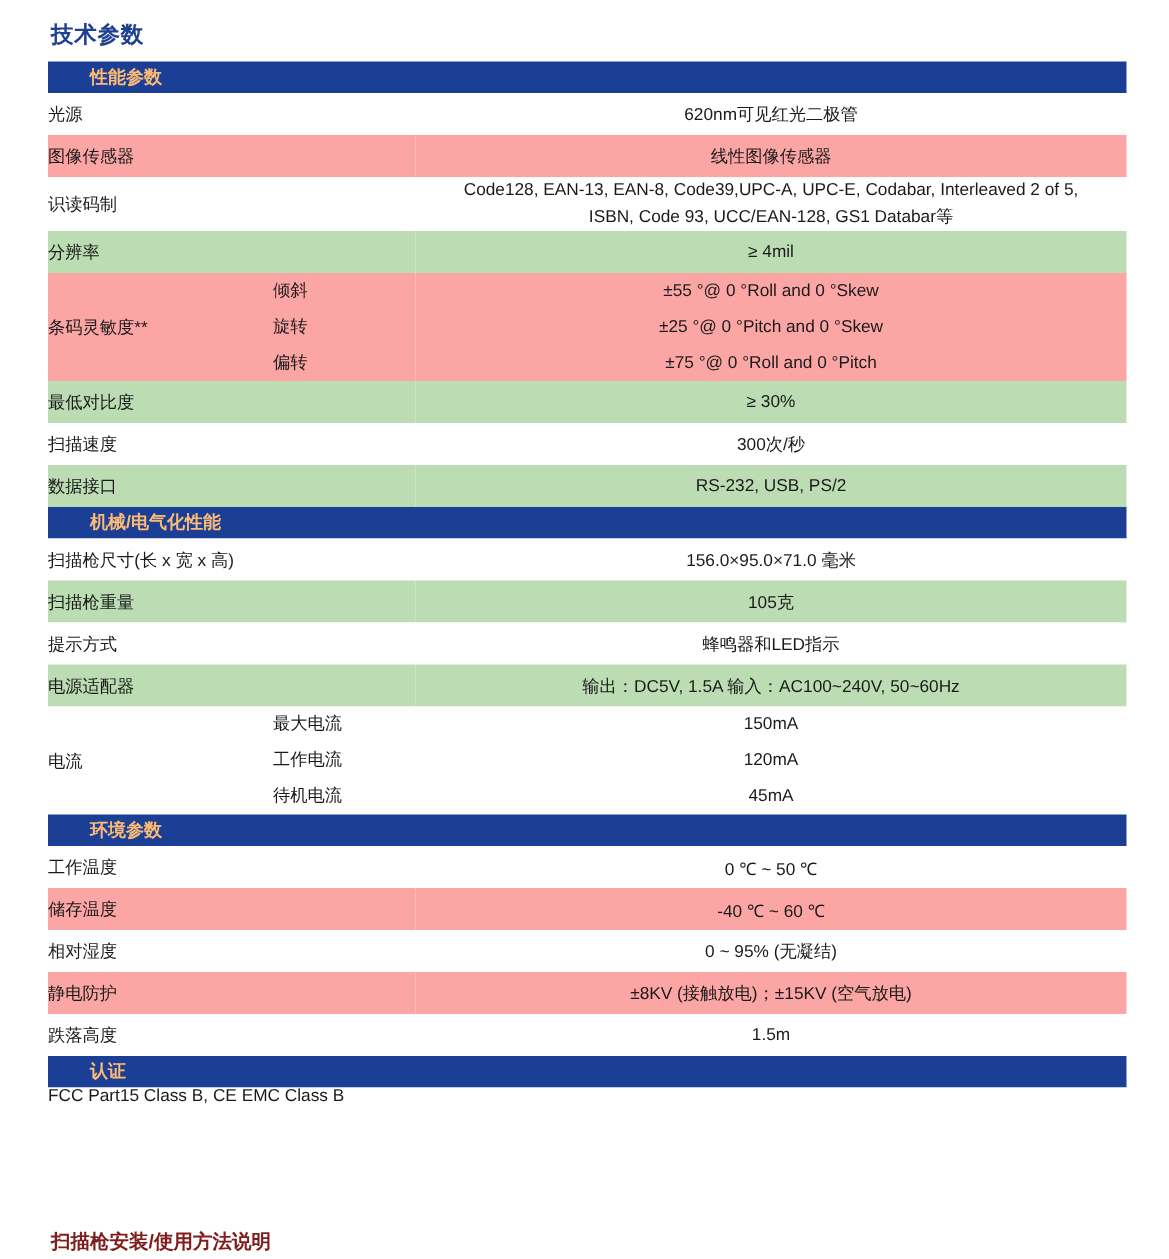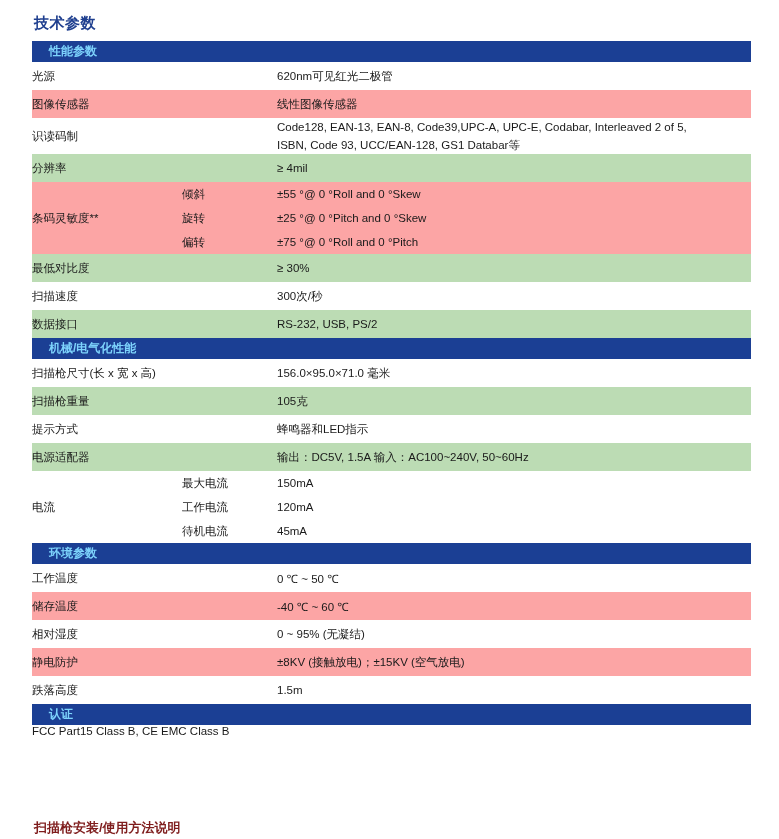--- a/index.html
+++ b/index.html
@@ -33,41 +33,42 @@
     border-collapse: collapse;
     table-layout: fixed;
     font-size: 11.5px;
   }
   table.spec td {
     padding: 0;
     vertical-align: middle;
   }
   tr.section-row td {
     background: #1b3f94;
-    color: #7dd3fc;
+    color: #fdba74;
     font-weight: bold;
     font-size: 12px;
     height: 21px;
-    padding-left: 17px;
+    padding-left: 28px;
   }
   td.label {
     padding-left: 16px;
     height: 16px;
     color: #1a1a1a;
   }
   td.sublabel {
     padding-left: 10px;
     height: 24px;
     color: #1a1a1a;
     margin-top: 48px;
   }
   td.value {
     padding-left: 8px;
     height: 28px;
     color: #1a1a1a;
+    text-align: center;
   }
   .row-green td { background: #bcdcb4; }
   .row-grey td { background: #fca5a5; }
   .row-white td { background: #ffffff; }
   .multi-line {
     line-height: 18px;
     padding-top: 5px;
     padding-bottom: 5px;
   }
   .cert-text {

